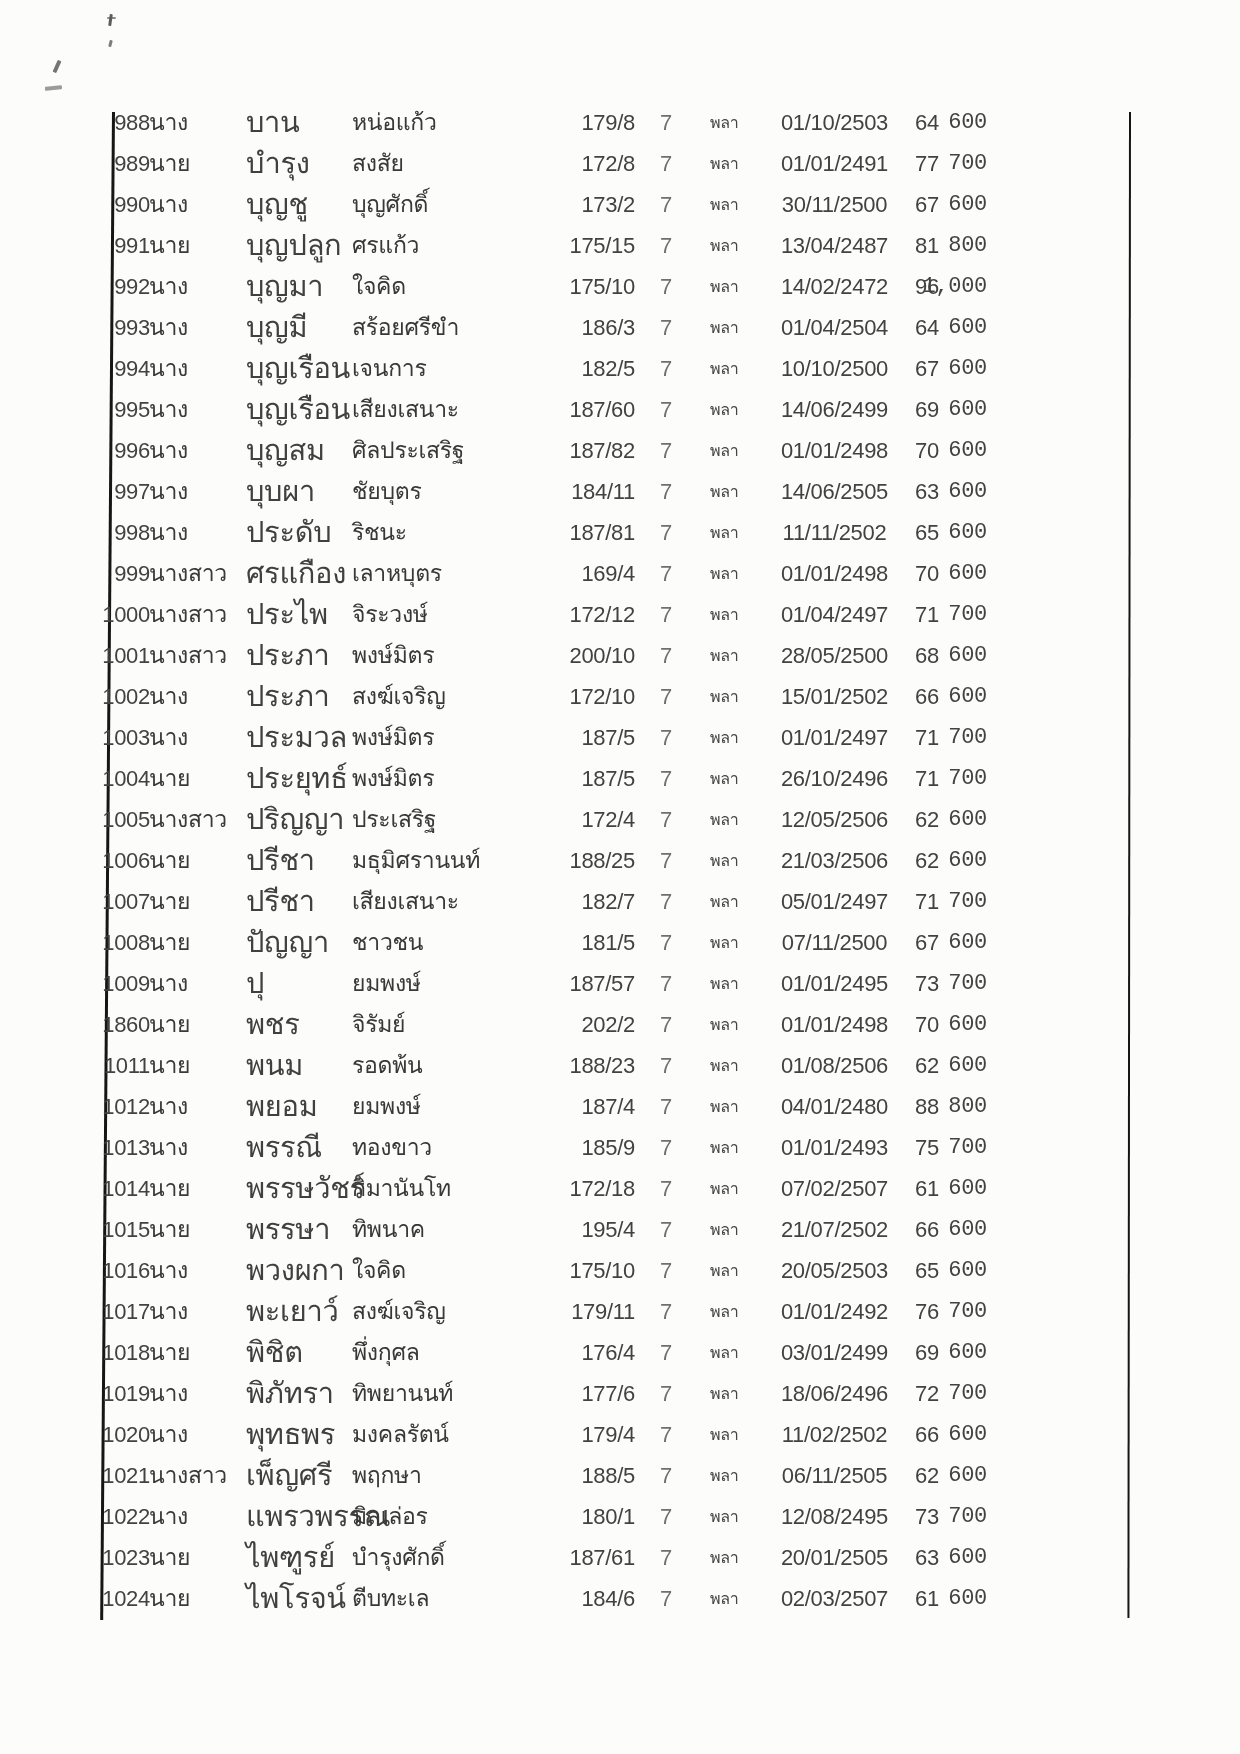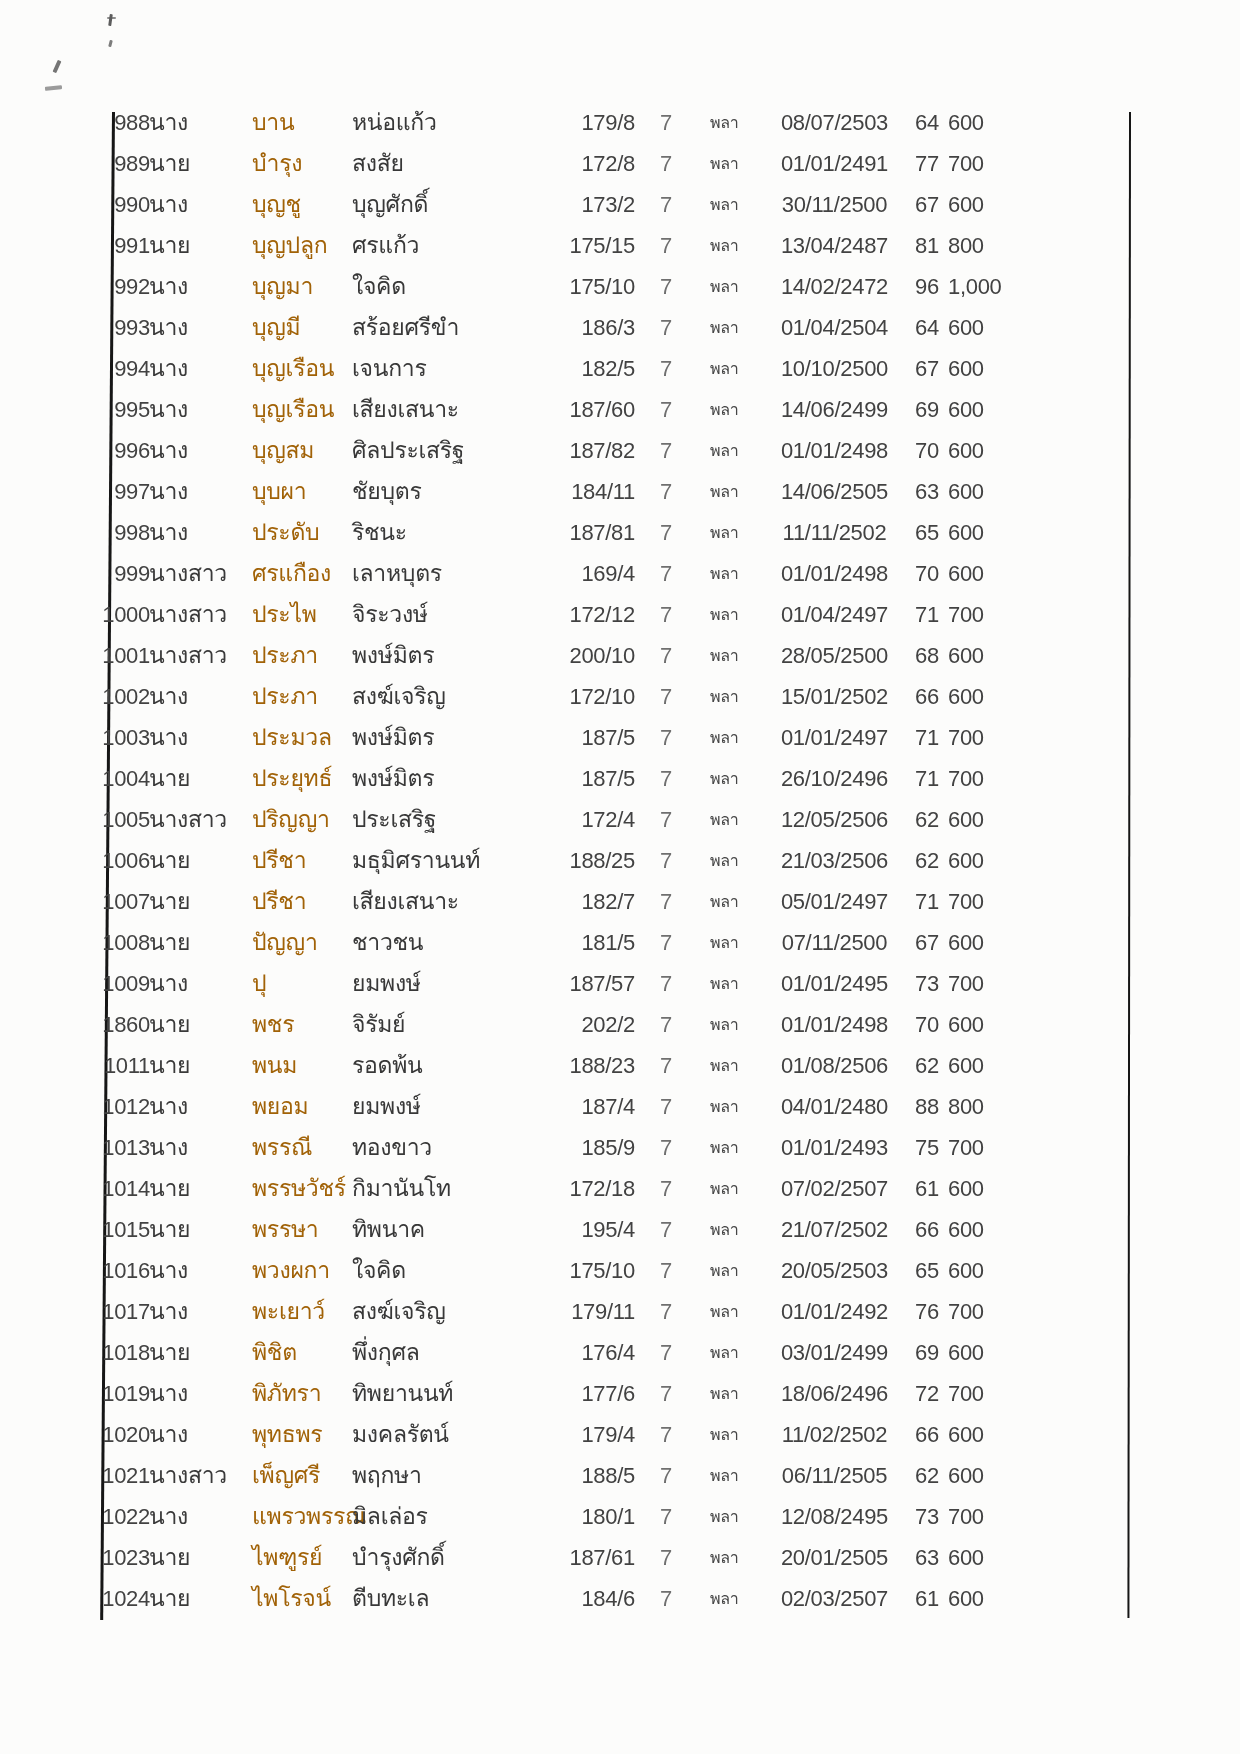--- a/index.html
+++ b/index.html
@@ -26,28 +26,28 @@
   
   .rows{position:absolute;left:100px;top:102px;width:930px;}
   .row{position:relative;height:41px;}
   .cell{
     position:absolute;top:0;height:41px;line-height:41px;
     white-space:nowrap;font-size:22px;color:#424242;
     letter-spacing:-0.3px;
   }
   .c-no   {left:0;    width:50px; text-align:right;}
   .c-title{left:49px;  width:86px; text-align:left; font-size:23px;color:#3a3a3a;}
-  .c-first{left:152px; width:100px;text-align:left; font-size:23px;color:#a16207;}
+  .c-first{left:146px; width:100px;text-align:left; font-size:29px;color:#404040;}
   .c-last {left:252px; width:195px;text-align:left; font-size:23px;color:#383838;}
   .c-addr {left:440px; width:95px; text-align:right;}
   .c-moo  {left:548px; width:36px; text-align:center;color:#6f6f6f;}
   .c-tam  {left:610px; width:62px; text-align:left; font-size:16px;color:#454545;}
   .c-date {left:672px; width:125px;text-align:center;}
   .c-age  {left:815px; width:40px; text-align:left;}
-  .c-amt  {left:848px; width:67px; text-align:left;}
+  .c-amt  {left:820px; width:67px; text-align:right;font-family:Liberation Mono, monospace;}
 </style>
 </head>
 <body>
 
 <div class="page">
 
   <div class="speck s1"></div>
   <div class="speck s2"></div>
   <div class="speck s3"></div>
   <div class="speck s4"></div>
@@ -59,21 +59,21 @@
   <div class="rows">
 
       <div class="row">
         <span class="cell c-no">988</span>
         <span class="cell c-title">นาง</span>
         <span class="cell c-first">บาน</span>
         <span class="cell c-last">หน่อแก้ว</span>
         <span class="cell c-addr">179/8</span>
         <span class="cell c-moo">7</span>
         <span class="cell c-tam">พลา</span>
-        <span class="cell c-date">08/07/2503</span>
+        <span class="cell c-date">01/10/2503</span>
         <span class="cell c-age">64</span>
         <span class="cell c-amt">600</span>
       </div>
 
       <div class="row">
         <span class="cell c-no">989</span>
         <span class="cell c-title">นาย</span>
         <span class="cell c-first">บำรุง</span>
         <span class="cell c-last">สงสัย</span>
         <span class="cell c-addr">172/8</span>

